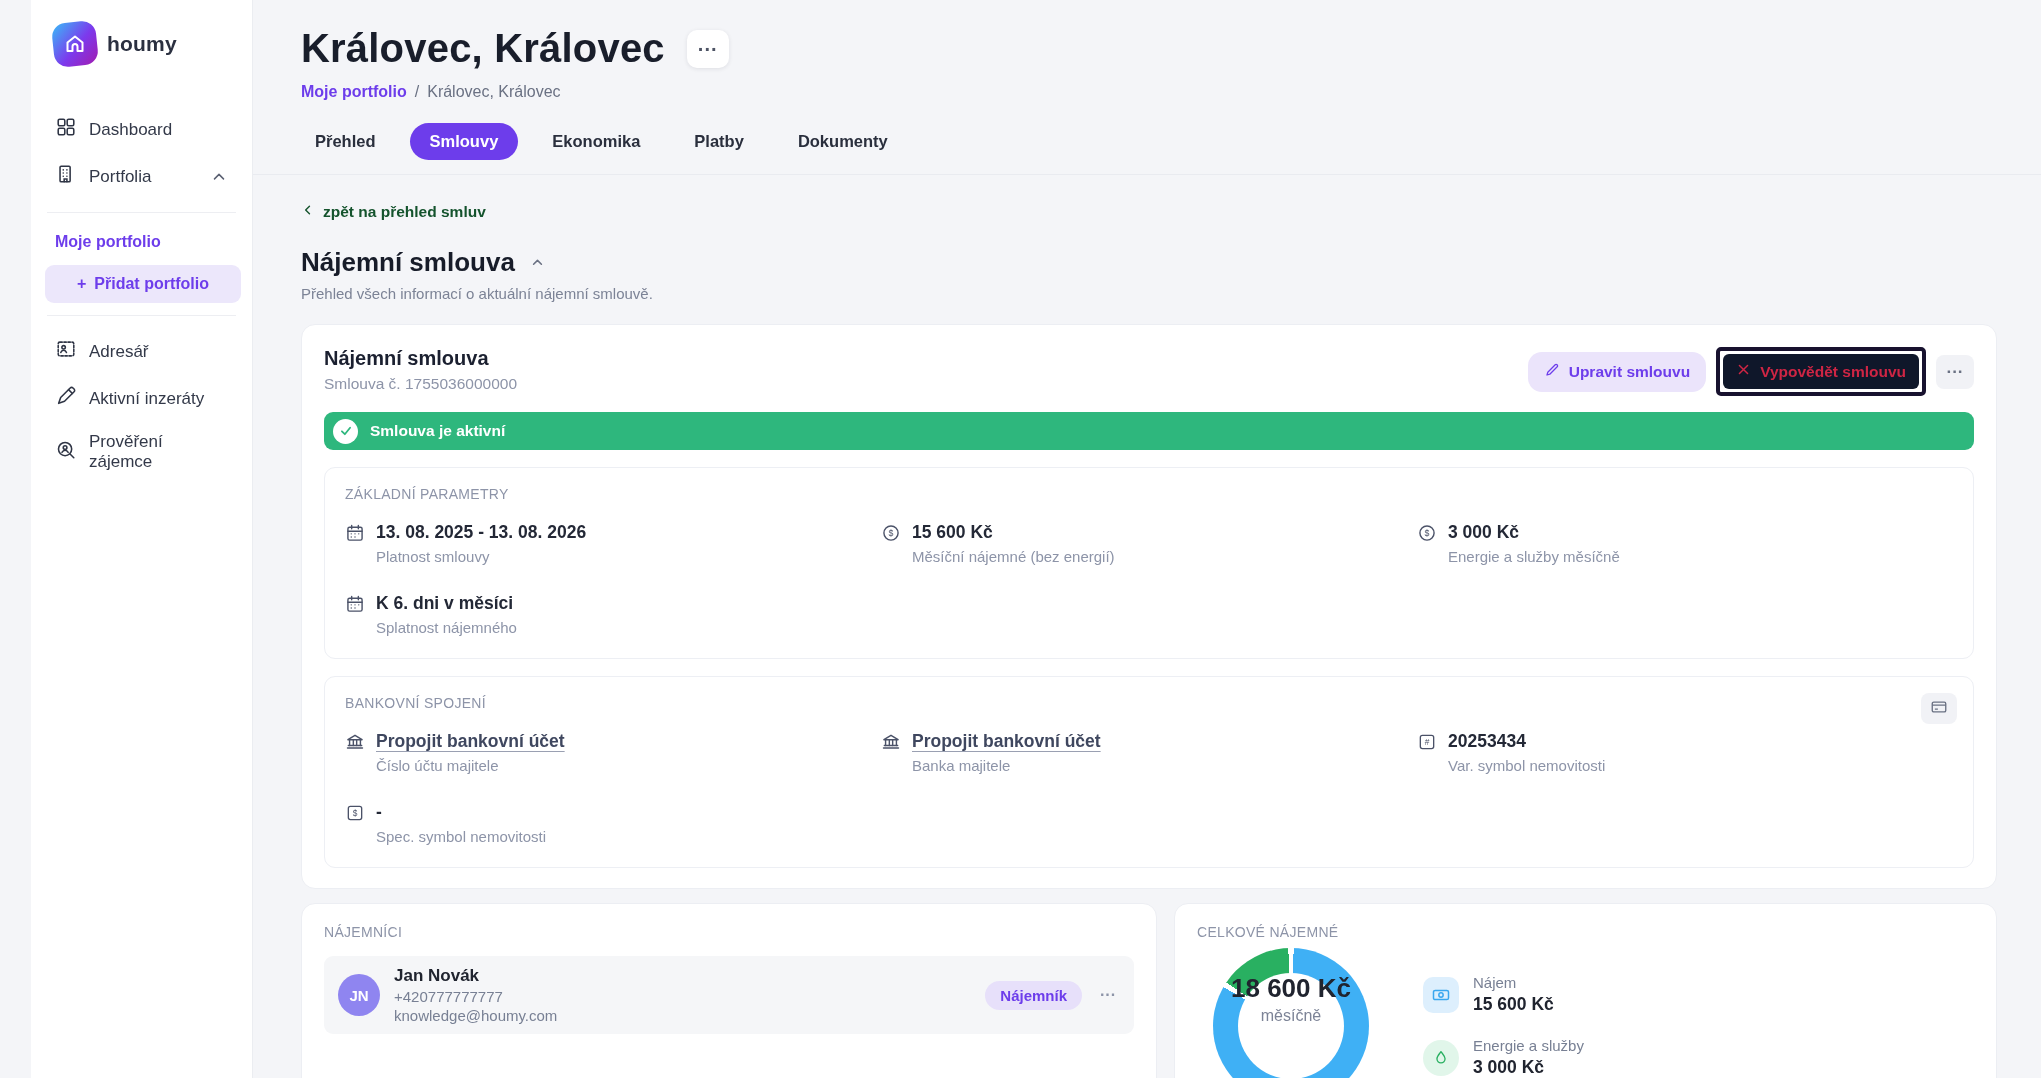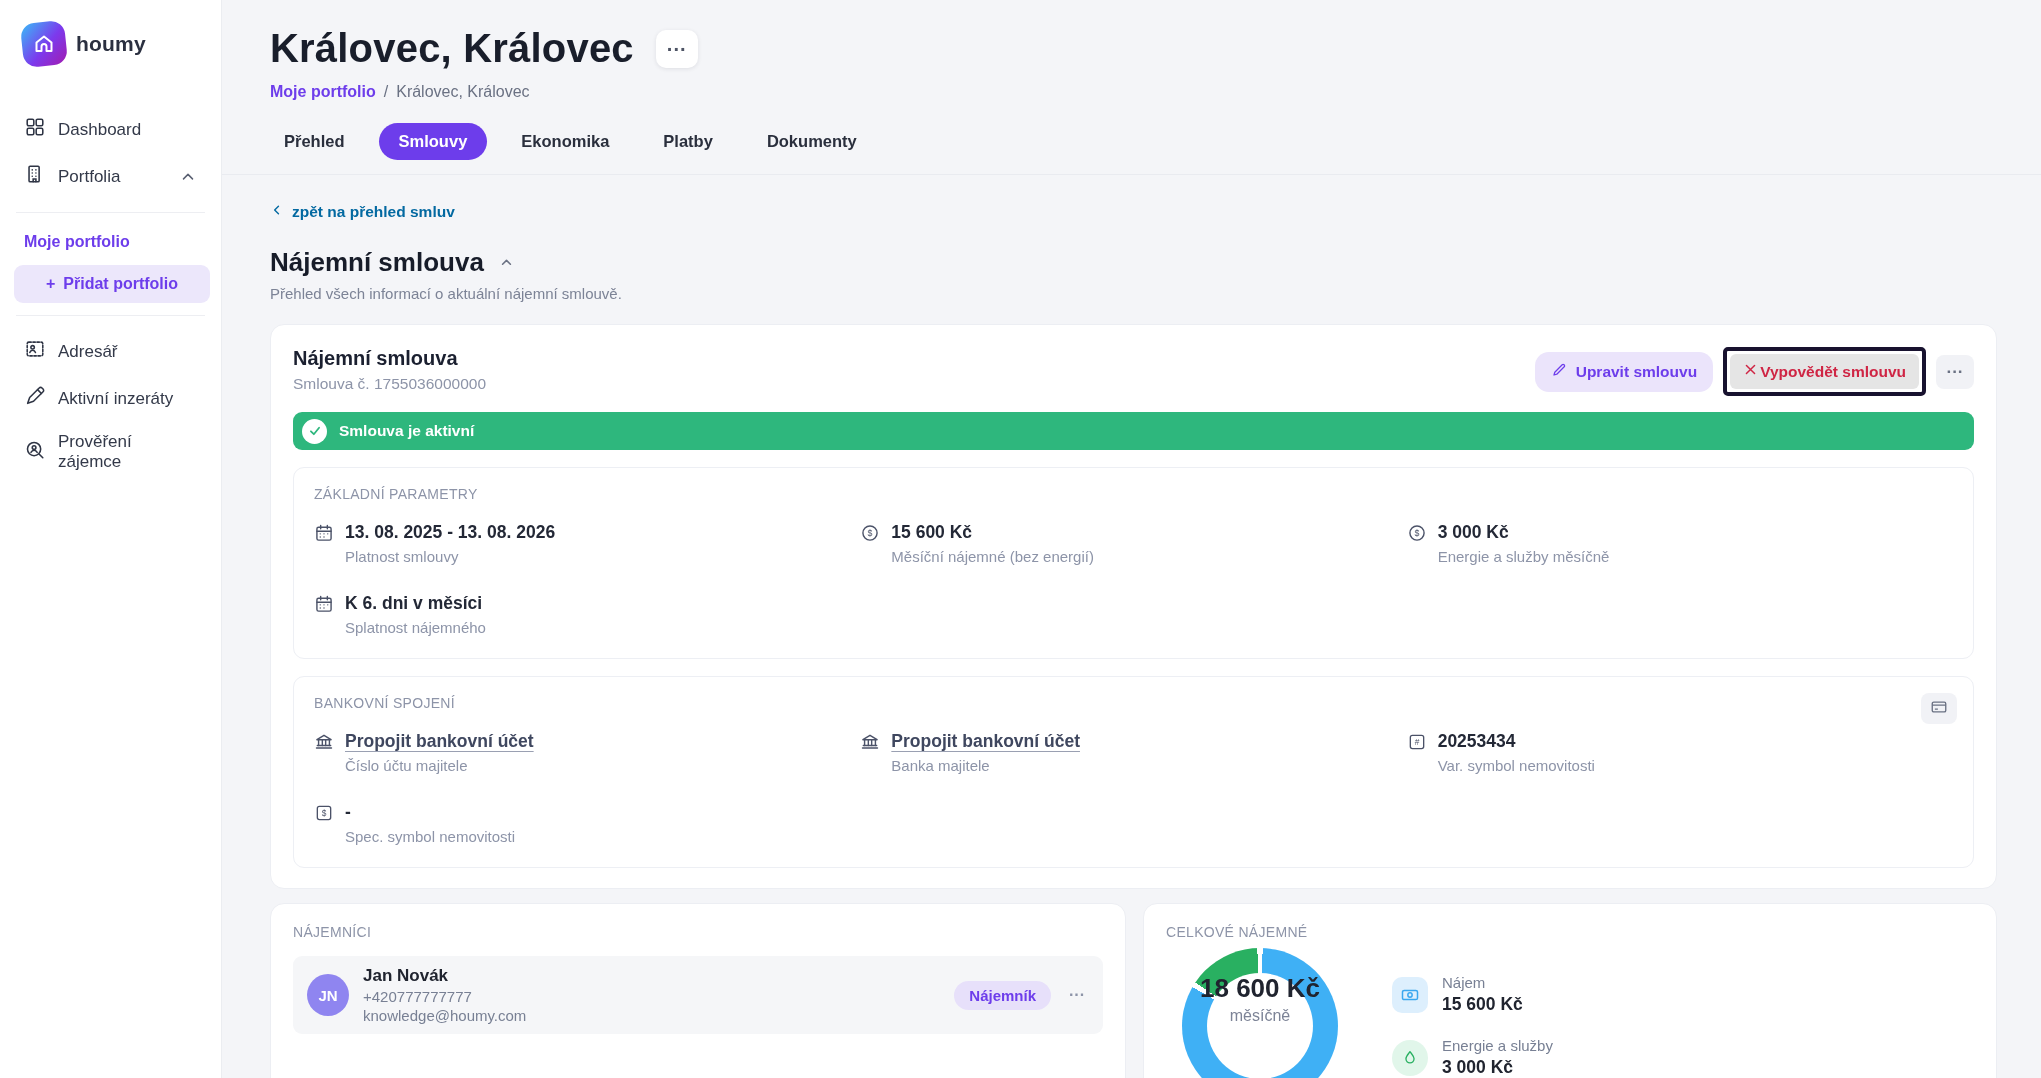--- a/index.html
+++ b/index.html
@@ -1,18 +1,18 @@
 <!DOCTYPE html>
 <html lang="cs"><head>
 <meta charset="utf-8">
 <style>
   * { margin:0; padding:0; box-sizing:border-box; }
   html,body { width:2041px; height:1078px; overflow:hidden; }
   body { font-family:"Liberation Sans", sans-serif; background:#f4f5f8; color:#20242f; }
-  .app { display:flex; width:2041px; height:1078px; }
+  .app { display:flex; width:2041px; height:1078px;padding-left:31px; }
 
   
   .sidebar { width:222px; min-width:222px; background:#ffffff; border-right:1px solid #ebedf1; padding:22px 14px 0 14px; }
   .logo-row { display:flex; align-items:center; gap:10px; padding-left:8px; margin-bottom:40px; }
   .logo-mark { width:44px; height:44px; border-radius:14px; background:linear-gradient(135deg,#38bdf8 0%,#7c3aed 55%,#a21caf 100%); display:flex; align-items:center; justify-content:center; transform:rotate(-6deg); }
   .logo-mark svg { transform:rotate(6deg); }
   .logo-text { font-size:21px; font-weight:600; color:#2b3040; letter-spacing:.2px; }
   .nav-item { display:flex; align-items:center; gap:12px; padding:10px 10px; border-radius:8px; cursor:pointer; color:#333949; font-size:17px; font-weight:500; }
   .nav-item .chev { margin-left:auto; color:#5a6072; display:flex; }
   .nav-item svg { flex:none; }
@@ -26,36 +26,36 @@
   .title-row { display:flex; align-items:center; gap:22px; }
   .page-title { font-size:40px; font-weight:800; color:#191e2b; letter-spacing:.2px; }
   .title-more-btn { width:42px; height:38px; border:none; border-radius:10px; background:#ffffff; box-shadow:0 1px 4px rgba(25,30,50,.10); color:#4d5364; font-size:20px; font-weight:700; cursor:pointer; line-height:10px; }
   .breadcrumb { margin-top:12px; font-size:16px; color:#6a7183; display:flex; gap:8px; align-items:center; }
   .breadcrumb .bc-parent { color:#6d3deb; font-weight:600; cursor:pointer; }
   .tabs { display:flex; align-items:center; gap:14px; margin:22px 0 14px -6px; }
   .tab { padding:9px 20px; font-size:16.5px; font-weight:600; color:#2a2f3d; border-radius:999px; cursor:pointer; }
   .tab.active { background:#6d3deb; color:#ffffff; }
 
   .content { padding:28px 44px 0 48px; }
-  .back-link { display:inline-flex; align-items:center; gap:8px; color:#0369a1; font-size:15.5px; font-weight:700; cursor:pointer; }
+  .back-link { display:inline-flex; align-items:center; gap:8px; color:#14532d; font-size:15.5px; font-weight:700; cursor:pointer; }
   .section-head { display:flex; align-items:center; gap:14px; margin-top:26px; }
   .section-title { font-size:26px; font-weight:800; color:#171c29; }
   .collapse-chev { color:#6a7183; cursor:pointer; display:flex; }
   .section-sub { margin-top:7px; font-size:15px; color:#7c8396; }
 
   
   .card { background:#ffffff; border:1px solid #eceef3; border-radius:14px; }
   .contract-card { margin-top:22px; padding:22px 22px 20px 22px; }
   .contract-head { display:flex; align-items:flex-start; }
   .contract-title { font-size:20px; font-weight:800; color:#1b2030; }
   .contract-number { margin-top:5px; font-size:15.5px; color:#8d94a8; }
   .head-actions { margin-left:auto; display:flex; align-items:center; gap:10px; }
   .btn-soft { display:inline-flex; align-items:center; gap:9px; border:none; background:#ebe4fb; color:#6d3deb; font-size:15.5px; font-weight:600; padding:10px 16px; border-radius:14px; cursor:pointer; }
   .highlight-box { border:4px solid #18122f; border-radius:5px; padding:3px; background:#ffffff; }
-  .btn-danger { display:inline-flex; align-items:center; gap:2px; border:none; background:#e5e5e5; color:#cf2544; font-size:15.5px; font-weight:600; padding:8px 13px; border-radius:6px; cursor:pointer; }
+  .btn-danger { display:inline-flex; align-items:center; gap:9px; border:none; background:#0f172a; color:#cf2544; font-size:15.5px; font-weight:600; padding:8px 13px; border-radius:6px; cursor:pointer; }
   .btn-more { width:38px; height:34px; border:none; border-radius:8px; background:#f1f2f6; color:#6a7183; font-size:17px; font-weight:700; cursor:pointer; line-height:8px; }
 
   .status-banner { margin-top:16px; height:38px; background:#2eb77d; border-radius:9px; display:flex; align-items:center; gap:12px; padding:0 9px; }
   .status-check { width:25px; height:25px; border-radius:50%; background:#ffffff; display:flex; align-items:center; justify-content:center; color:#2eb77d; }
   .status-text { color:#ffffff; font-size:15.5px; font-weight:600; }
 
   .sub-box { border:1px solid #edeff4; border-radius:11px; padding:18px 20px 22px 20px; margin-top:17px; position:relative; }
   .sub-box-label, .mini-label { font-size:14px; color:#8d94a8; font-weight:500; letter-spacing:.3px; }
   .info-grid { display:grid; grid-template-columns:1fr 1fr 1fr; row-gap:28px; margin-top:20px; }
   .info-item { display:flex; gap:11px; }

